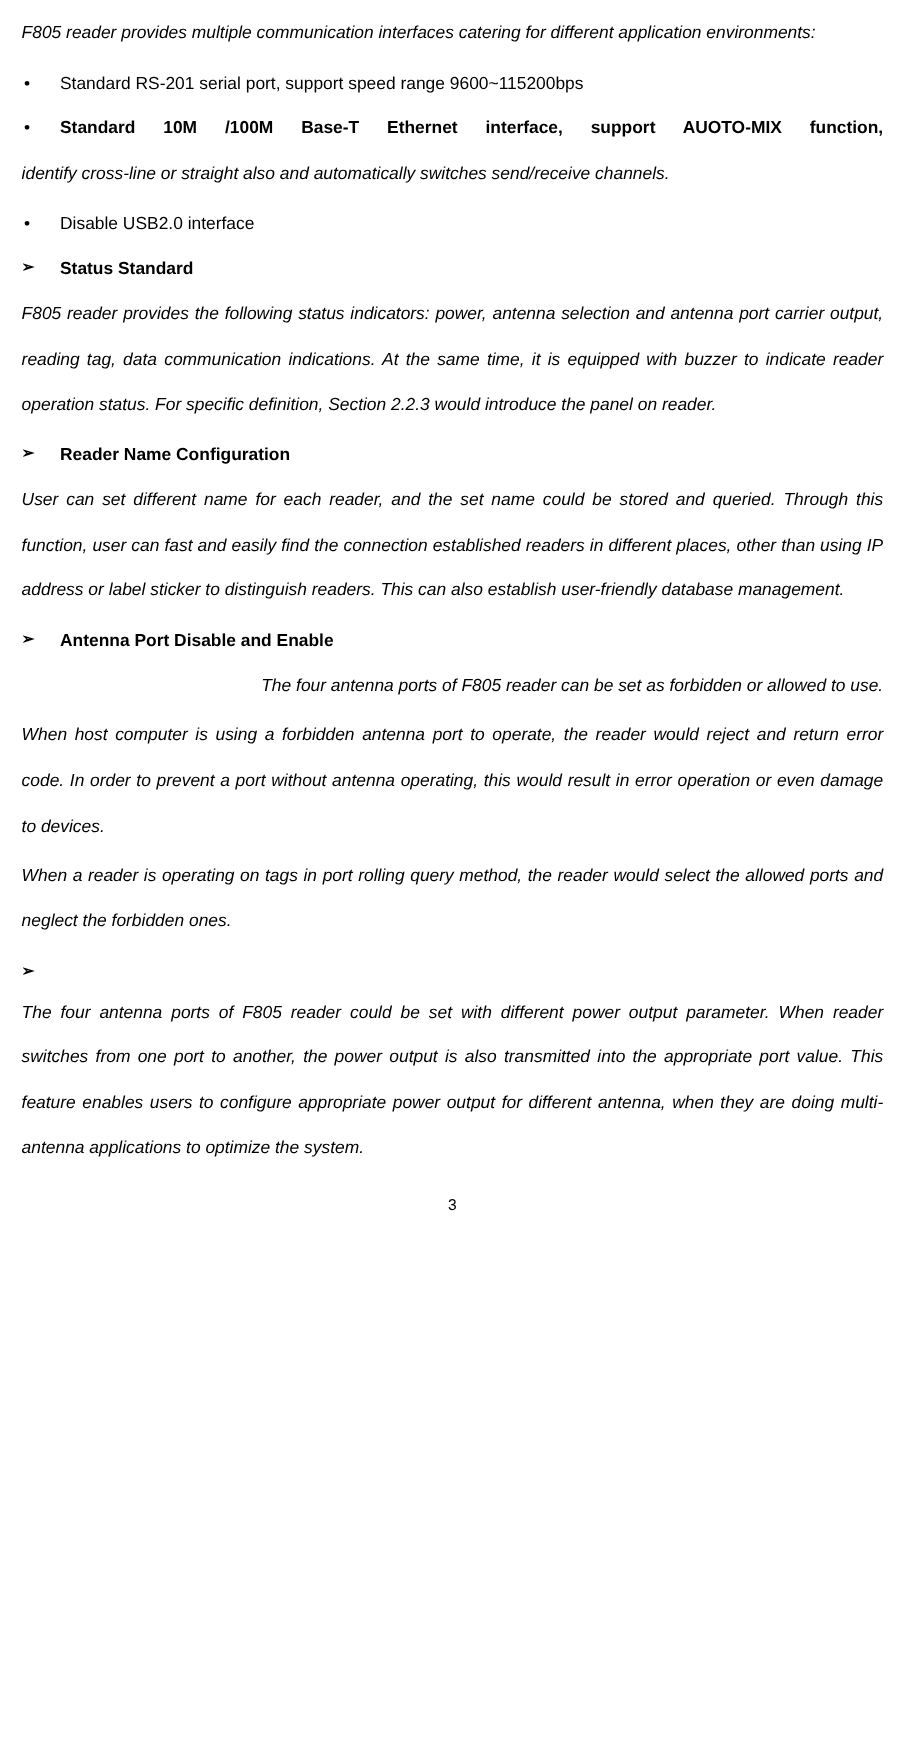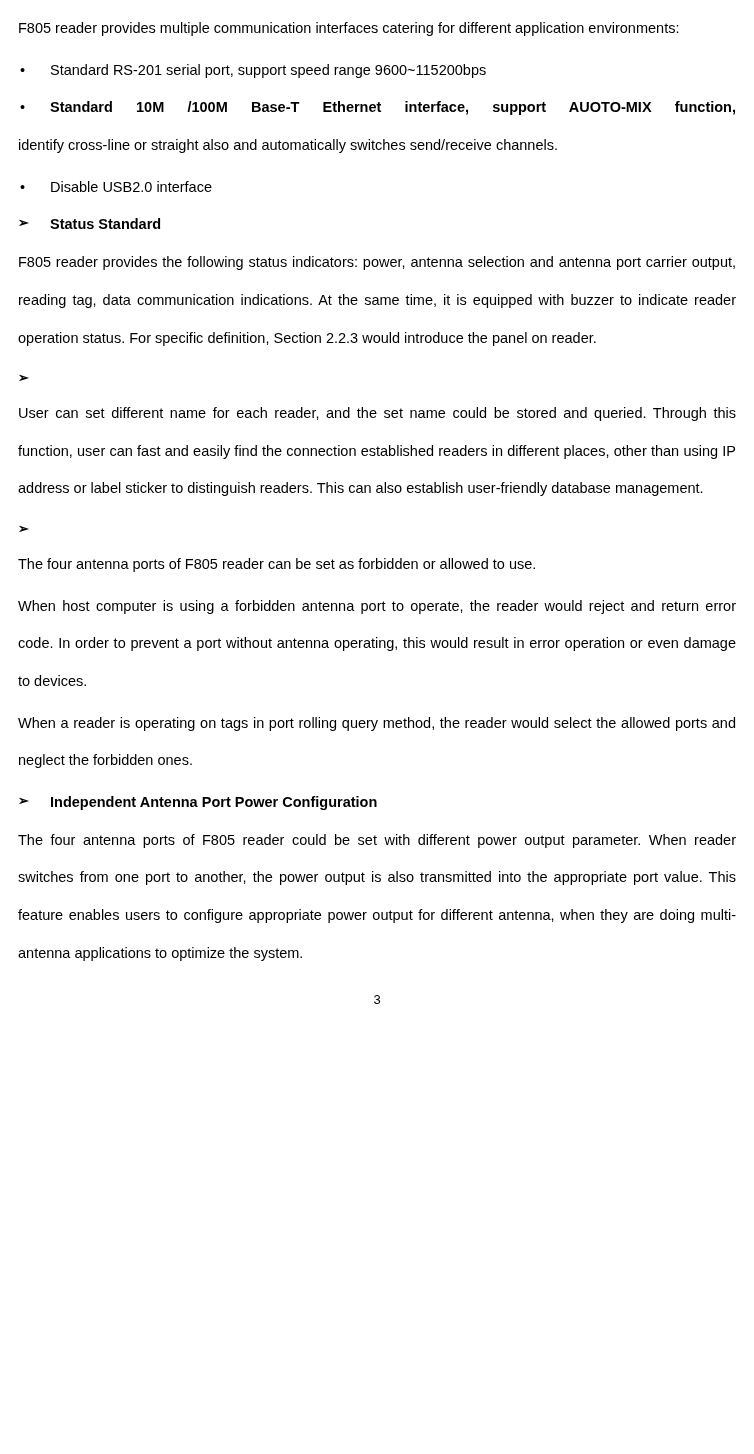--- a/index.html
+++ b/index.html
@@ -13,20 +13,21 @@
       width: 754px;
       margin: 0 auto;
       padding: 10px 18px 20px 18px;
       color: #000;
       font-size: 14.5px;
     }
     .body-text {
       text-align: justify;
       line-height: 2.6;
       margin-bottom: 4px;
+      font-style: italic;
     }
     .bullet-line {
       display: flex;
       line-height: 2.6;
       text-align: justify;
     }
     .bullet-dot {
       width: 32px;
       flex-shrink: 0;
       padding-left: 2px;
@@ -78,29 +79,30 @@
 </div>
 
 <div class="arrow-line">
   <span class="arrow-mark">➢</span>
   <span>Status Standard</span>
 </div>
 <div class="body-text">F805 reader provides the following status indicators: power, antenna selection and antenna port carrier output, reading tag, data communication indications. At the same time, it is equipped with buzzer to indicate reader operation status. For specific definition, Section 2.2.3 would introduce the panel on reader.</div>
 
 <div class="arrow-line">
   <span class="arrow-mark">➢</span>
+  <span>Reader Name Configuration</span>
 </div>
 <div class="body-text">User can set different name for each reader, and the set name could be stored and queried. Through this function, user can fast and easily find the connection established readers in different places, other than using IP address or label sticker to distinguish readers. This can also establish user-friendly database management.</div>
 
 <div class="arrow-line">
   <span class="arrow-mark">➢</span>
+  <span>Antenna Port Disable and Enable</span>
 </div>
-<div class="body-text" style="text-align:left;">The four antenna ports of F805 reader can be set as forbidden or allowed to use.</div>
+<div class="body-text" style="text-align:right;">The four antenna ports of F805 reader can be set as forbidden or allowed to use.</div>
 <div class="body-text">When host computer is using a forbidden antenna port to operate, the reader would reject and return error code. In order to prevent a port without antenna operating, this would result in error operation or even damage to devices.</div>
 <div class="body-text">When a reader is operating on tags in port rolling query method, the reader would select the allowed ports and neglect the forbidden ones.</div>
 
 <div class="arrow-line">
   <span class="arrow-mark">➢</span>
-  <span>Independent Antenna Port Power Configuration</span>
 </div>
 <div class="body-text">The four antenna ports of F805 reader could be set with different power output parameter. When reader switches from one port to another, the power output is also transmitted into the appropriate port value. This feature enables users to configure appropriate power output for different antenna, when they are doing multi-antenna applications to optimize the system.</div>
 
 <div class="page-num">3</div>
 
 </body></html>

